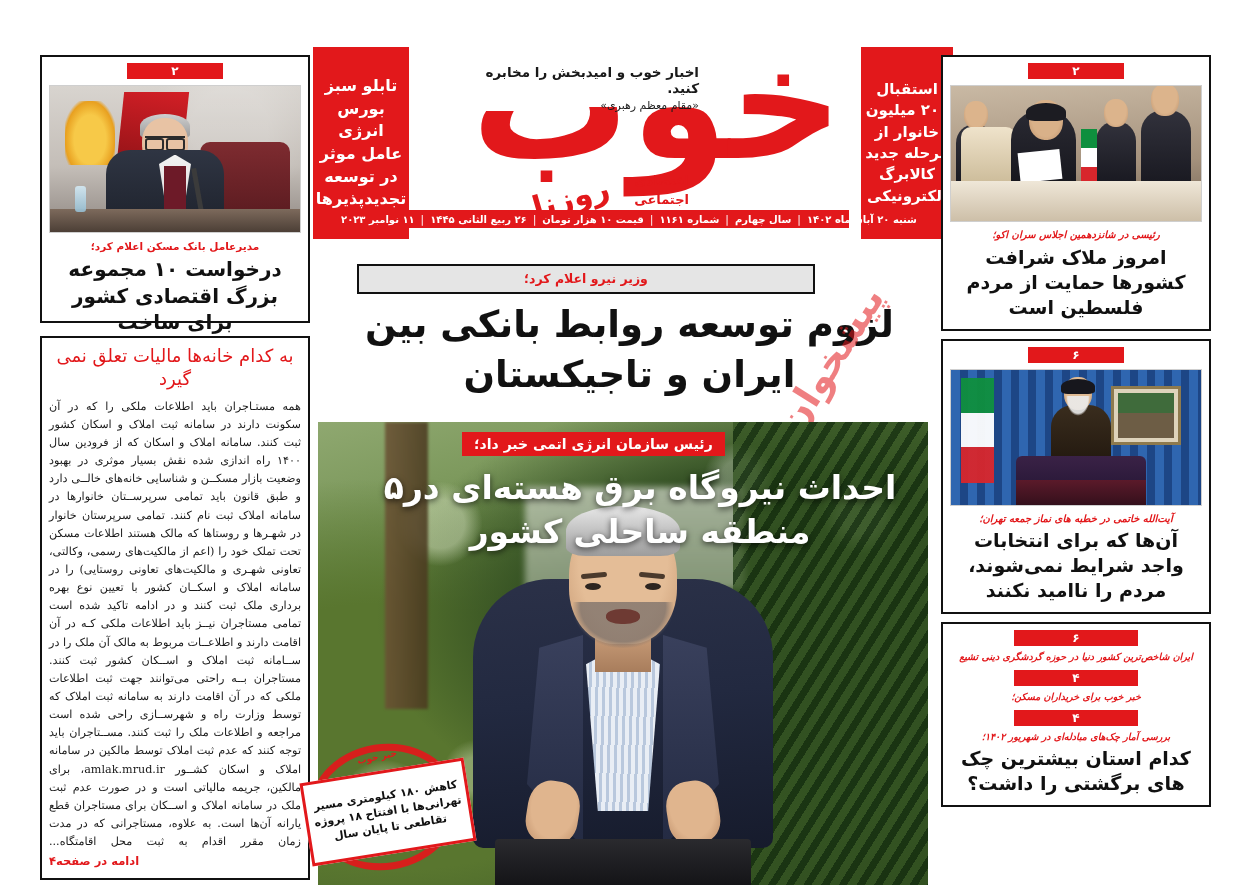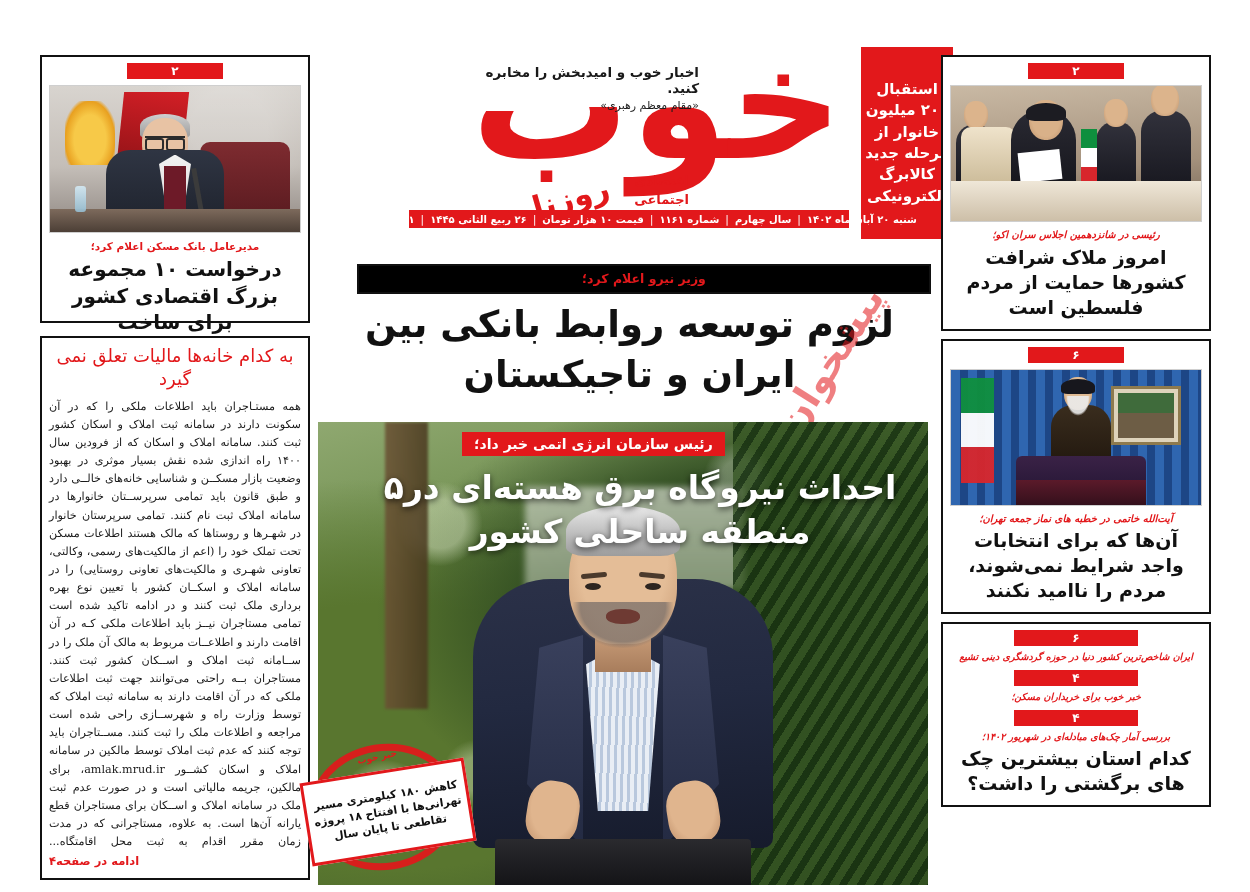--- a/index.html
+++ b/index.html
@@ -201,23 +201,23 @@
     position:absolute; left:0; bottom:0; width:440px; height:18px;
     background:#e2181b; color:#fff;
     display:flex; align-items:center; justify-content:center;
     font-size:10px; font-weight:bold; direction:rtl; white-space:nowrap;
   }
   .datebar span { padding: 0 3px; }
   .datebar .sep { opacity:.8; }
 
   
   .center-kicker-box {
-    position:absolute; left:357px; top:264px; width:574px; height:30px;
-    border:2px solid #111; background:#000000;
-    display:flex; align-items:center; justify-content:center;text-decoration:underline;
+    position:absolute; left:357px; top:264px; width:458px; height:30px;
+    border:2px solid #111; background:#e5e5e5;
+    display:flex; align-items:center; justify-content:center;
   }
   .center-kicker-box .kicker { font-size:12.5px; }
   .main-headline {
     position:absolute; left:357px; top:300px; width:545px;
     font-size:37px; font-weight:bold; color:#111;
     direction:rtl; text-align:center; line-height:1.34;
   }
   .watermark {
     position:absolute; left:748px; top:338px;
     color:#e2181b; opacity:.55; font-weight:bold;
@@ -518,20 +518,21 @@
     <div class="kicker">مدیرعامل بانک مسکن اعلام کرد؛</div>
     <div class="headline">درخواست ۱۰ مجموعه بزرگ اقتصادی کشور برای ساخت مسکن‌مشارکتی</div>
   </div>
 
   <div class="col-left-article framebox">
     <div class="art-title">به کدام خانه‌ها مالیات تعلق نمی گیرد</div>
     <div class="art-body">همه مستـاجران باید اطلاعات ملکی را که در آن سکونت دارند در سامانه ثبت املاک و اسکان کشور ثبت کنند. سامانه املاک و اسکان که از فرودین سال ۱۴۰۰ راه اندازی شده نقش بسیار موثری در بهبود وضعیت بازار مسکــن و شناسایی خانه‌های خالــی دارد و طبق قانون باید تمامی سرپرســتان خانوارها در سامانه املاک ثبت نام کنند. تمامی سرپرستان خانوار در شهـرها و روستاها که مالک هستند اطلاعات مسکن تحت تملک خود را (اعم از مالکیت‌های رسمی، وکالتی، تعاونی شهـری و مالکیت‌های تعاونی روستایی) را در سامانه املاک و اسکــان کشور با تعیین نوع بهره برداری ملک ثبت کنند و در ادامه تاکید شده است تمامی مستاجران نیــز باید اطلاعات ملکی کـه در آن اقامت دارند و اطلاعــات مربوط به مالک آن ملک را در ســامانه ثبت املاک و اســکان کشور ثبت کنند. مستاجران بــه راحتی می‌توانند جهت ثبت اطلاعات ملکی که در آن اقامت دارند به سامانه ثبت املاک که توسط وزارت راه و شهرســازی راحی شده است مراجعه و اطلاعات ملک را ثبت کنند. مســتاجران باید توجه کنند که عدم ثبت املاک توسط مالکین در سامانه املاک و اسکان کشــور amlak.mrud.ir، برای مالکین، جریمه مالیاتی است و در صورت عدم ثبت ملک در سامانه املاک و اســکان برای مستاجران قطع یارانه آن‌ها است. به علاوه، مستاجرانی که در مدت زمان مقرر اقدام به ثبت محل اقامتگاه...</div>
     <div class="art-more">ادامه در صفحه۴</div>
   </div>
 
+  <div class="ear ear-left">تابلو سبز بورس انرژی عامل موثر در توسعه تجدیدپذیرها</div>
   <div class="ear ear-right">استقبال ۲۰۱ میلیون خانوار از مرحله جدید کالابرگ الکترونیکی</div>
 
   <div class="masthead">
     <div class="logo-wrap">
       <div class="logo-khoob">خوب</div>
       <div class="logo-rooz">روزنامه</div>
       <div class="logo-sub">
         <div>اقتصادی</div>
         <div>اجتماعی</div>
       </div>

